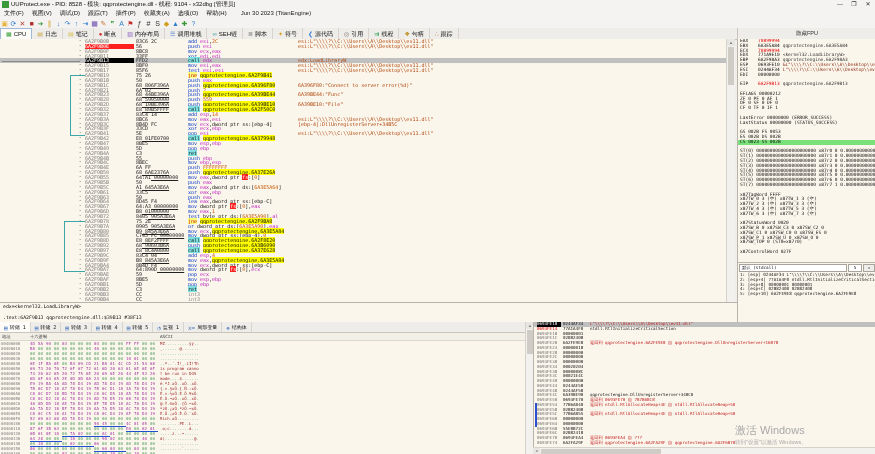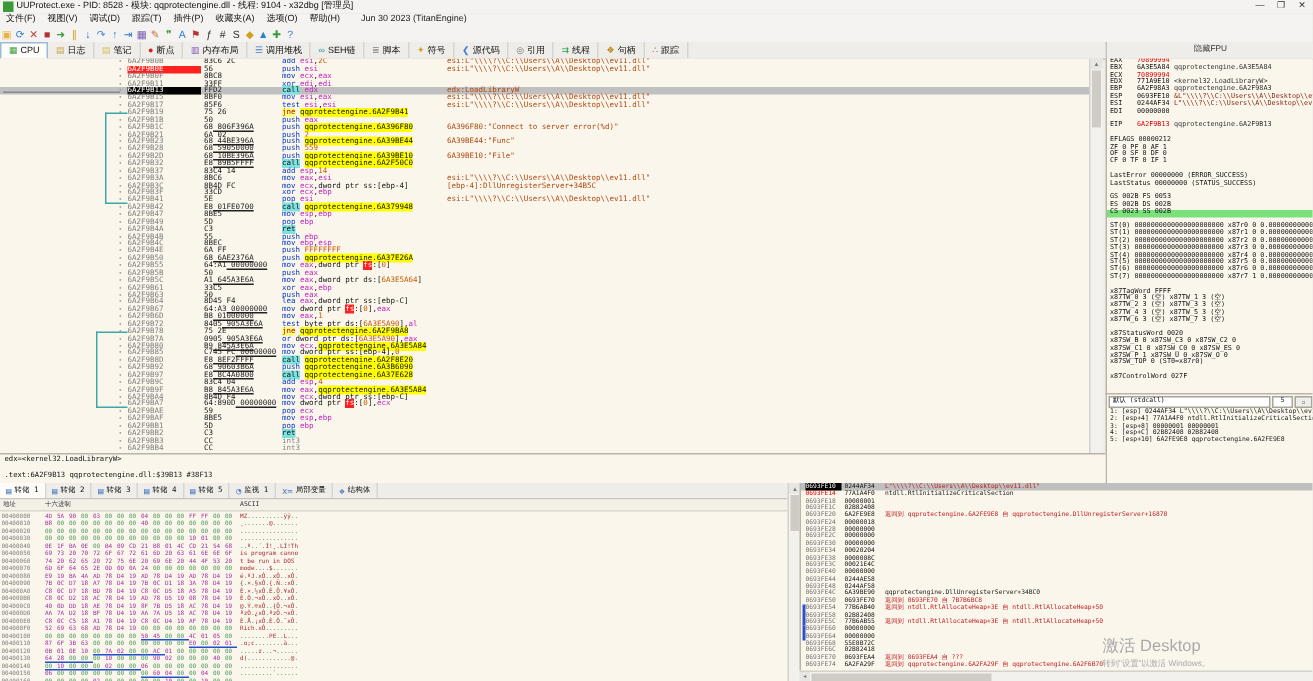--- a/index.html
+++ b/index.html
@@ -1284,15 +1284,15 @@
       <span class="s-val">6A2FA29F</span>
       <span class="s-cmt red">返回到 qqprotectengine.6A2FA29F 自 qqprotectengine.6A2F6B70</span>
     </div>
   </div>
 <div id="stack-hscroll">
   <div class="hs-btn">◂</div>
   <div class="hs-thumb"></div>
 </div>
 
 <div id="watermark">
-  <div id="wm1">激活 Desktop</div>
+  <div id="wm1">激活 Windows</div>
   <div id="wm2">转到"设置"以激活 Windows。</div>
 </div>
 
 </body></html>

